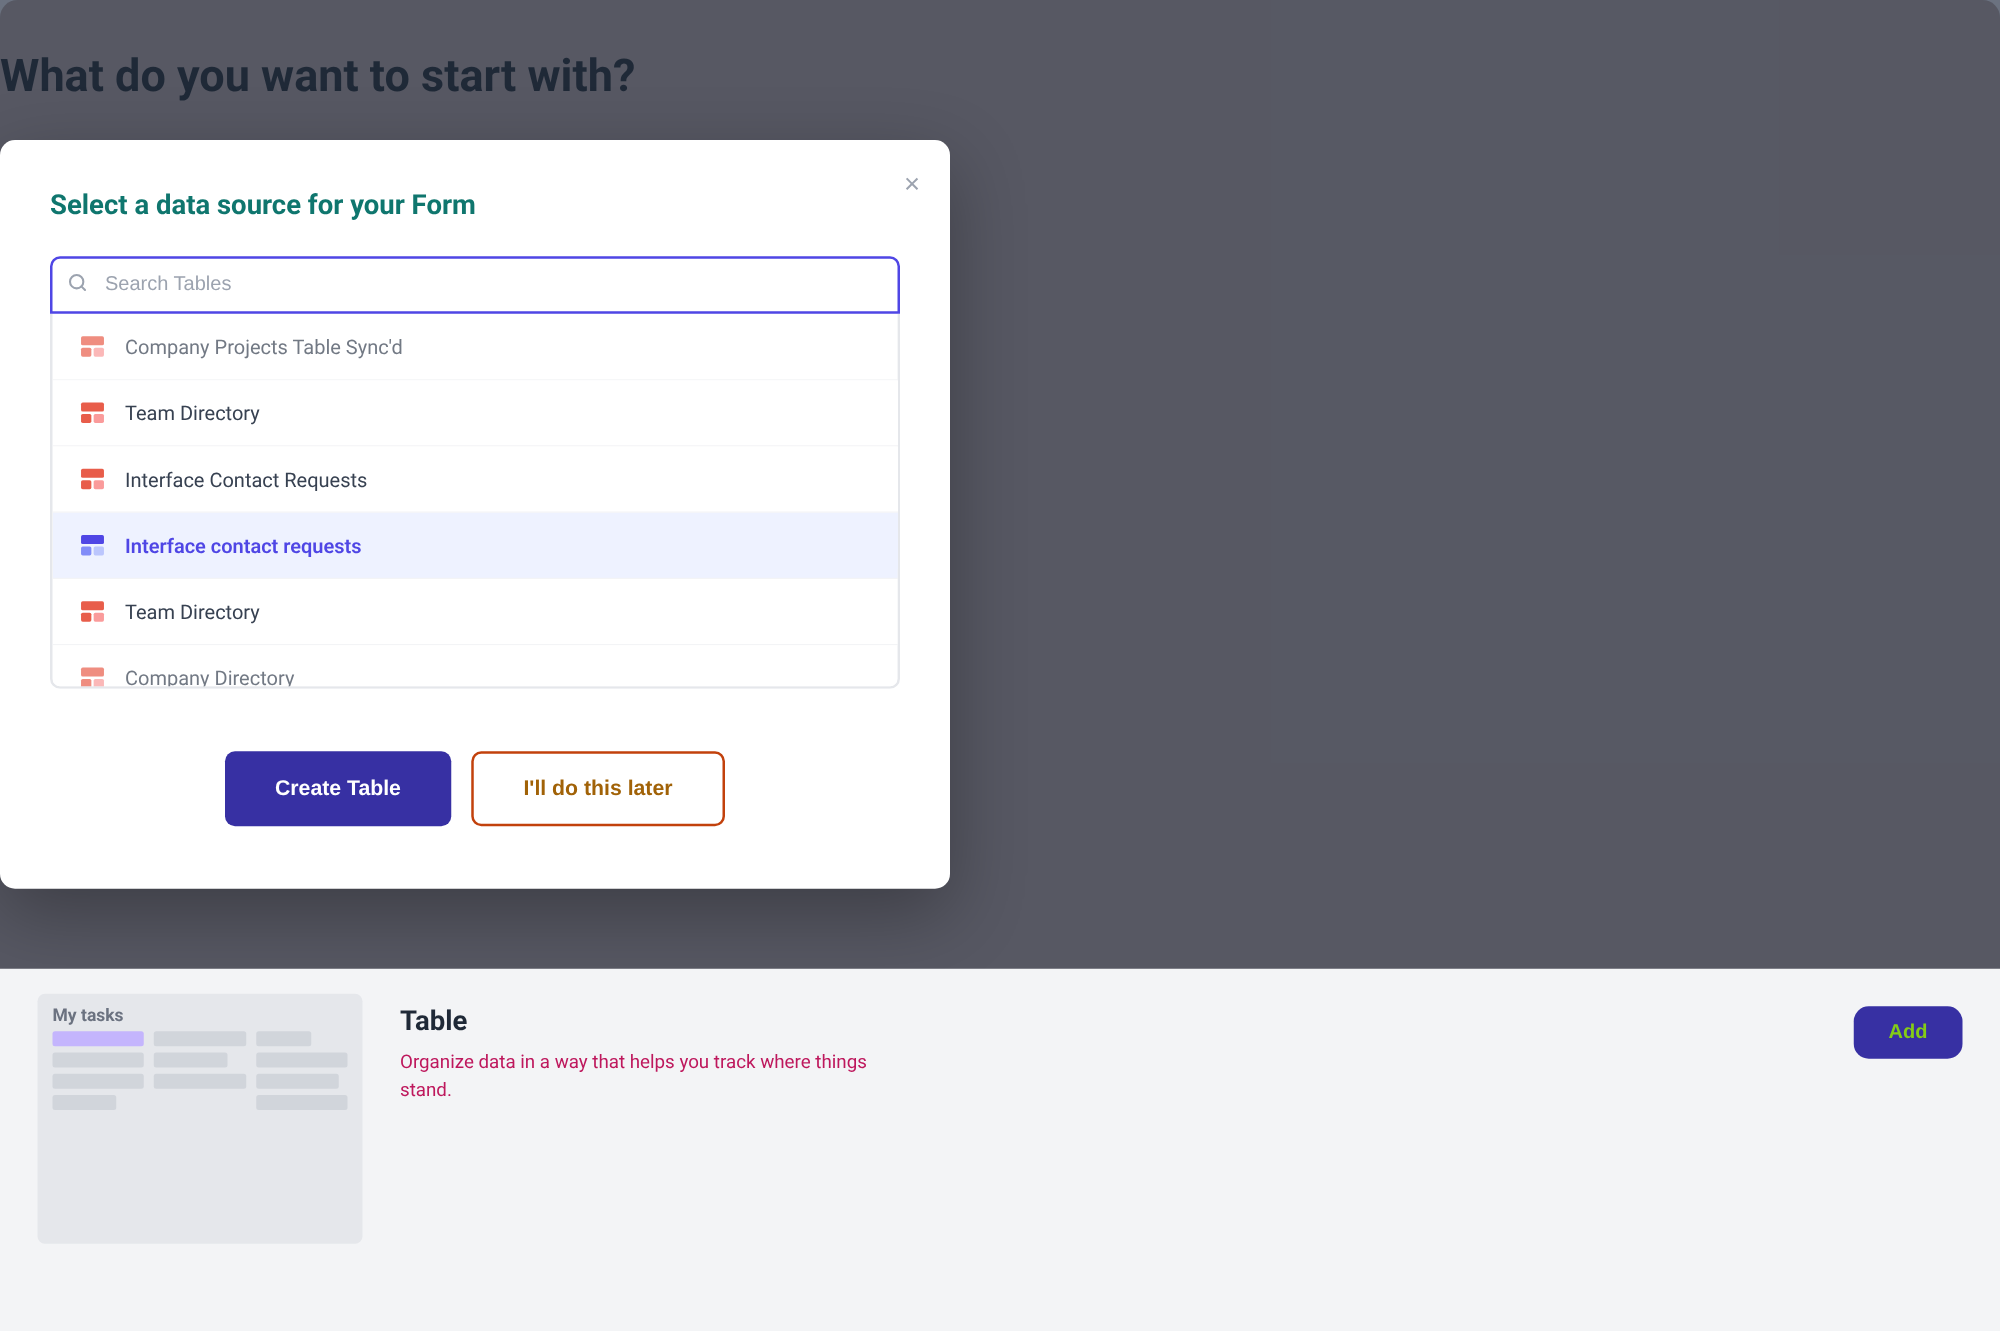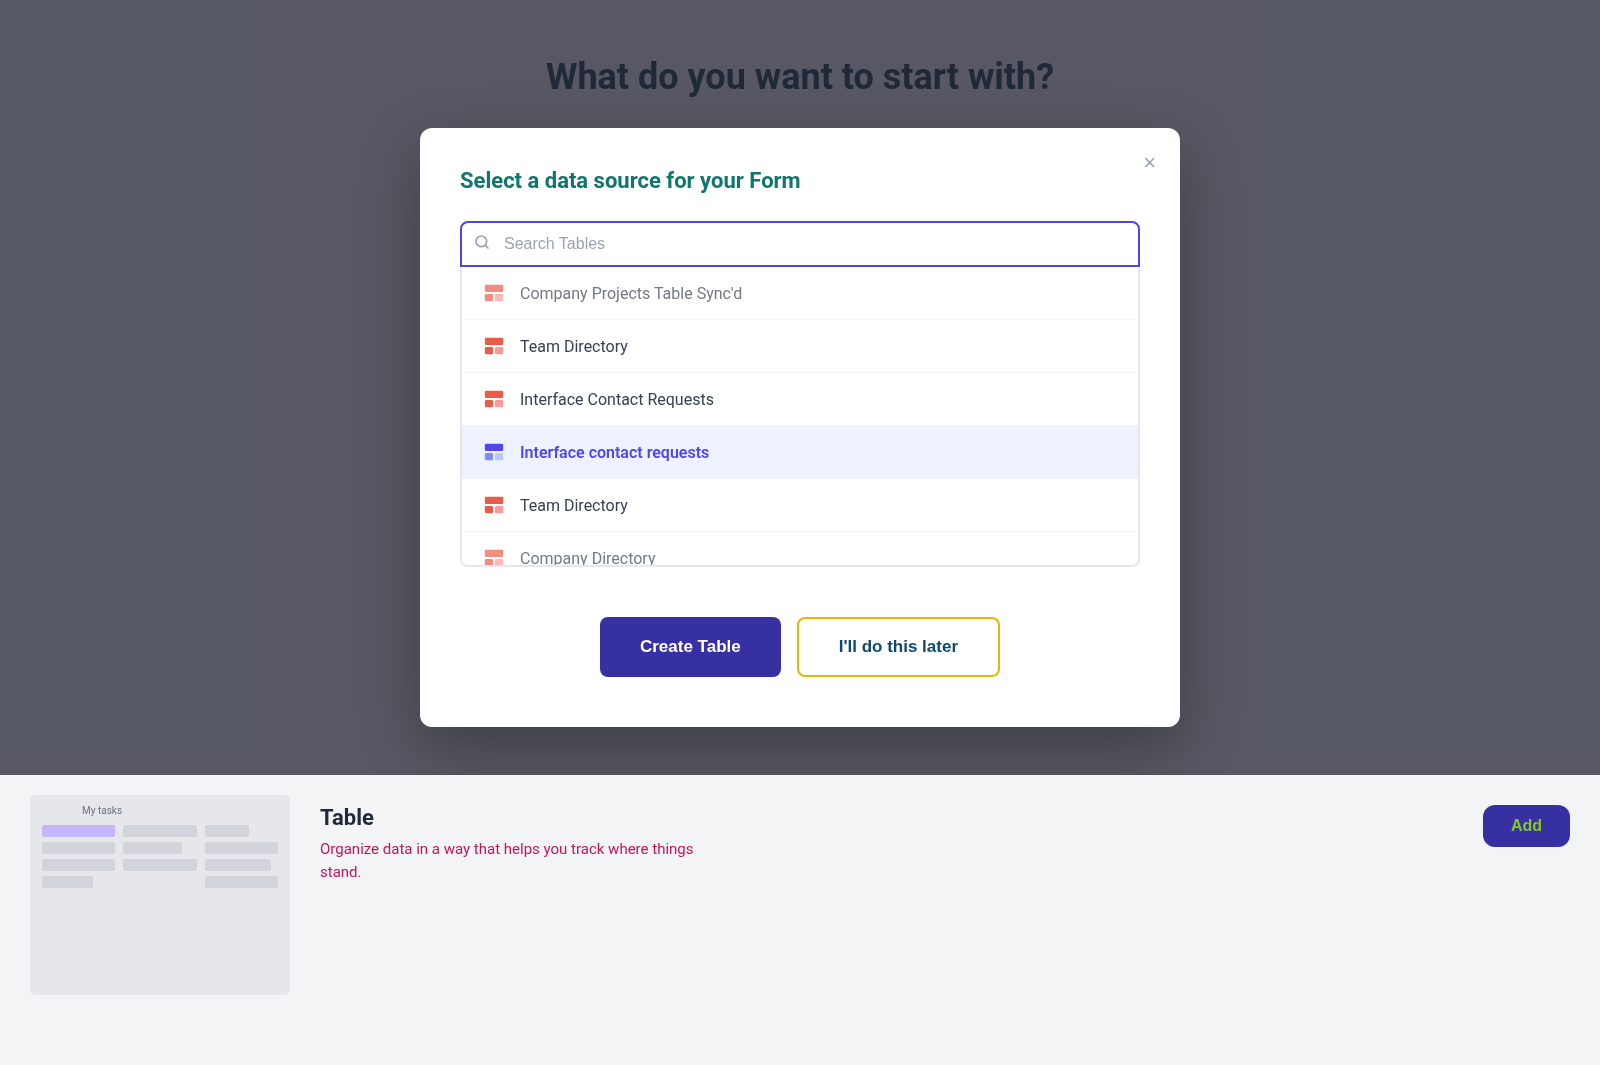--- a/index.html
+++ b/index.html
@@ -13,23 +13,24 @@
       position: relative;
     }
 
     
     .bg-overlay {
       position: absolute;
       inset: 0;
       background: rgba(80, 80, 90, 0.75);
       display: flex;
       flex-direction: column;
-      align-items: center;
+      align-items: flex-start;
       justify-content: flex-start;
-      padding-top: 56px;
+      padding-top: 40px;
+      border-radius: 14px;
     }
 
     .page-title {
       font-size: 36px;
       font-weight: 700;
       color: #1f2937;
       margin-bottom: 30px;
       text-align: center;
     }
 
@@ -156,22 +157,22 @@
       border-radius: 8px;
       padding: 18px 40px;
       font-size: 17px;
       font-weight: 700;
       cursor: pointer;
       min-width: 180px;
     }
 
     .btn-later {
       background: #fff;
-      color: #0c4a6e;
-      border: 2px solid #eab308;
+      color: #a16207;
+      border: 2px solid #c2410c;
       border-radius: 8px;
       padding: 18px 40px;
       font-size: 17px;
       font-weight: 600;
       cursor: pointer;
       min-width: 200px;
     }
 
     
     .bottom-strip {
@@ -193,24 +194,23 @@
       height: 200px;
       border-radius: 6px;
       position: relative;
       overflow: hidden;
     }
 
     .kanban-preview-label {
       position: absolute;
       top: 10px;
       left: 12px;
-      font-size: 10px;
+      font-size: 14px;
       color: #6b7280;
-      font-weight: 400;
-      margin-left: 40px;
+      font-weight: 700;
     }
 
     .kanban-preview-lines {
       position: absolute;
       top: 30px;
       left: 12px;
       right: 12px;
       display: flex;
       gap: 8px;
     }

